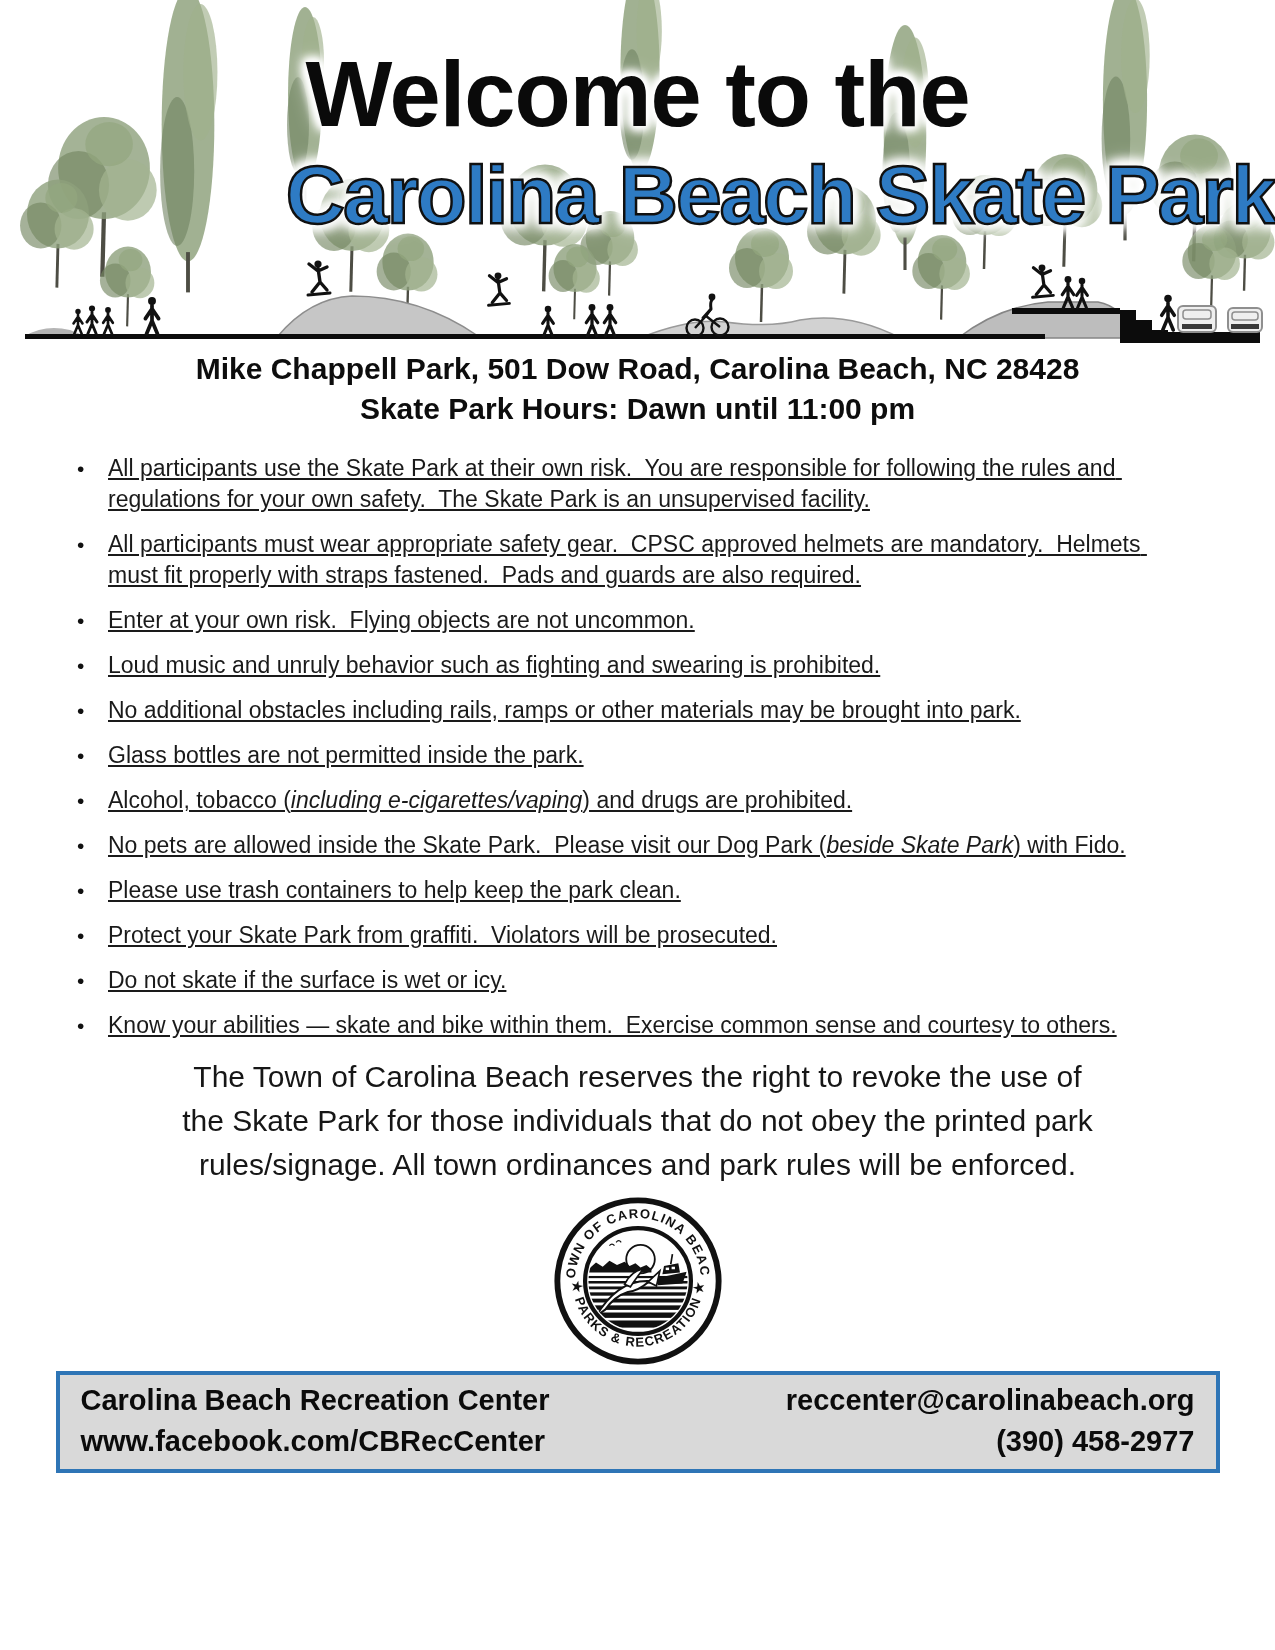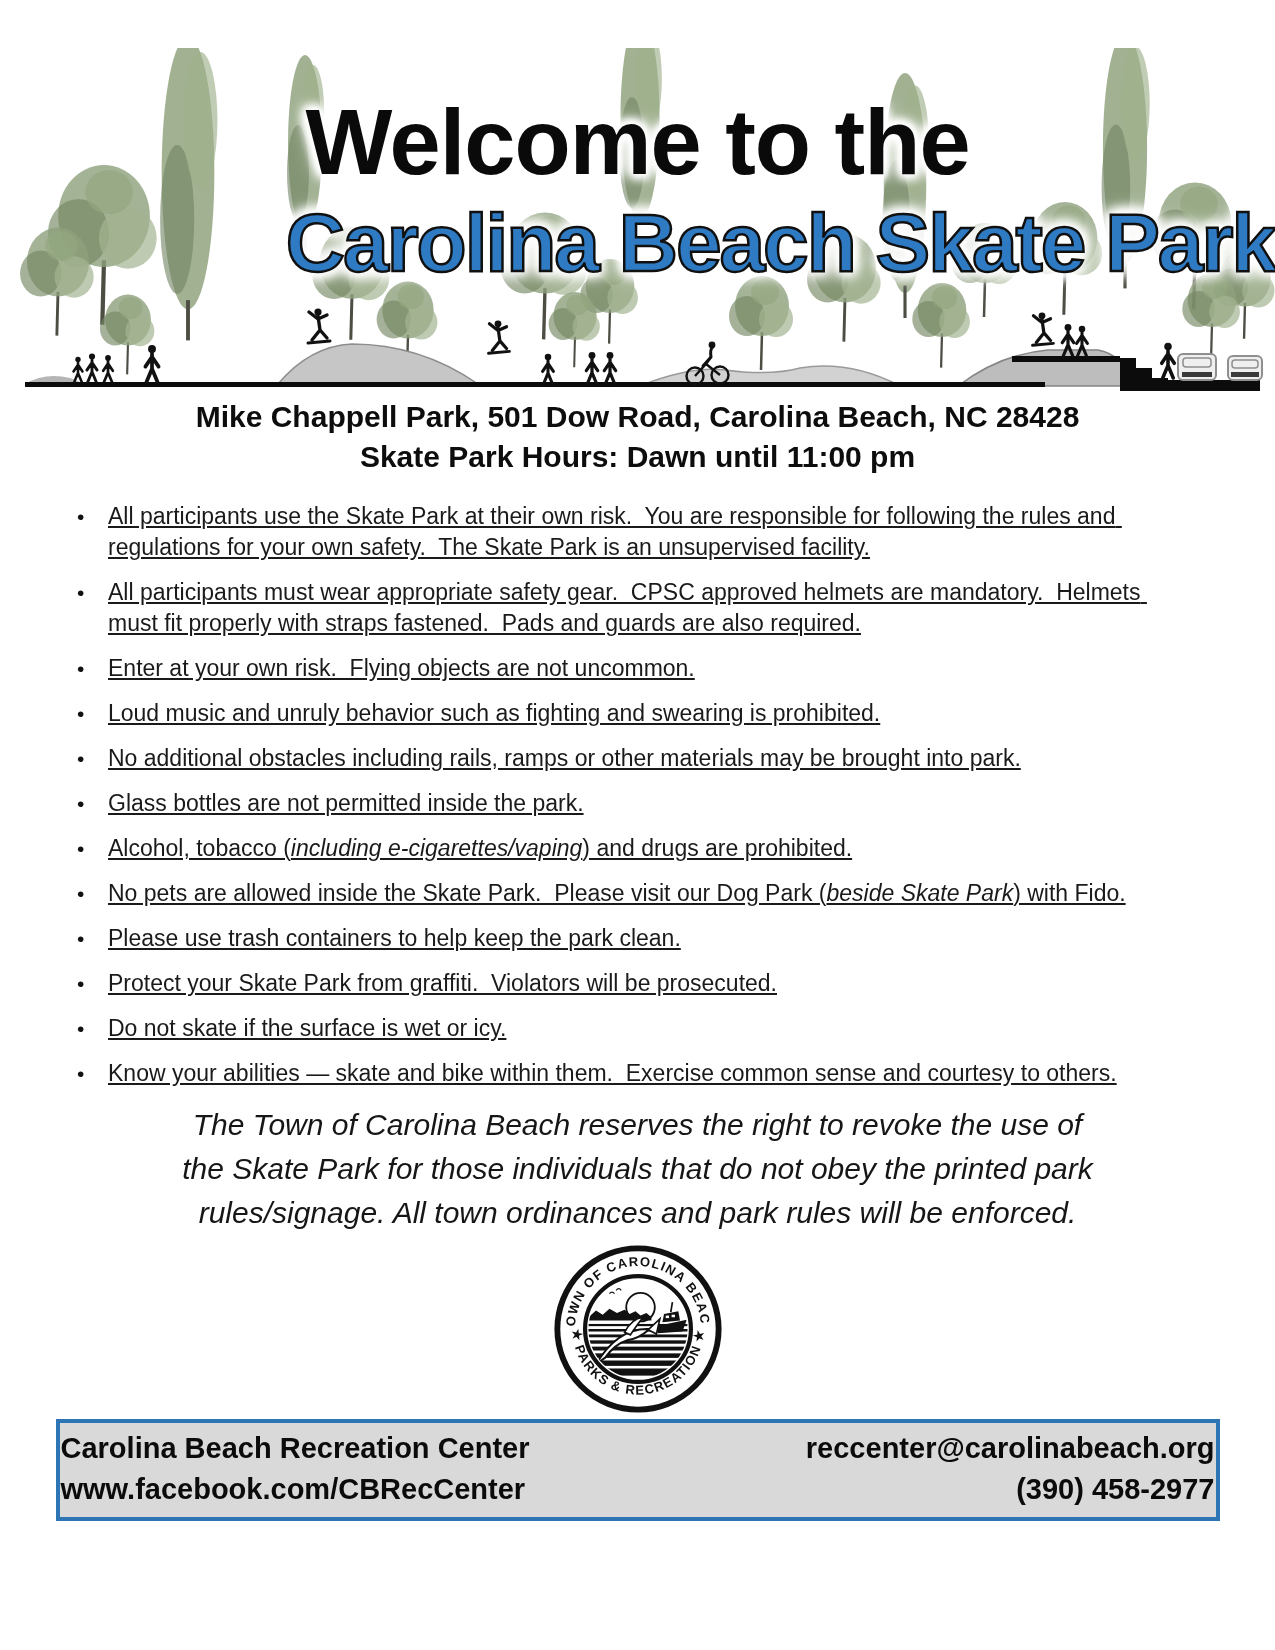--- a/index.html
+++ b/index.html
@@ -3,21 +3,21 @@
 <meta charset="utf-8">
 <style>
   html,body{margin:0;padding:0;}
   body{
     width:1275px;height:1650px;background:#ffffff;position:relative;overflow:hidden;
     font-family:"Liberation Sans", sans-serif;color:#111;
   }
   .page{width:1275px;height:1650px;position:relative;}
 
   
-  .header{position:relative;width:1275px;height:345px;margin-top:48px;}
+  .header{position:relative;width:1275px;height:345px;}
   .header .art{position:absolute;left:0;top:0;}
   .welcome{
     position:absolute;top:42px;left:0;width:100%;text-align:center;z-index:3;
     font-size:92px;font-weight:bold;letter-spacing:-1px;color:#0a0a0a;white-space:nowrap;
     text-shadow:0 0 6px #fff,0 0 12px #fff,0 0 22px #fff,4px 4px 10px #fff,-4px -4px 10px #fff,4px -4px 10px #fff,-4px 4px 10px #fff;
   }
   .parktitle{
     position:absolute;top:148px;left:0;width:100%;text-align:right;z-index:3;
     font-size:82px;font-weight:bold;letter-spacing:-2px;color:#2e7bc4;white-space:nowrap;
     -webkit-text-stroke:2.5px #101010;
@@ -27,29 +27,29 @@
   
   .address{margin-top:4px;text-align:center;font-weight:bold;font-size:30px;line-height:40px;color:#0d0d0d;}
 
   
   .rules{margin:24px 95px 0 108px;padding:0;list-style:none;font-size:23px;line-height:31px;color:#1a1a1a;text-decoration:underline;}
   .rules li{margin:0 0 14px 0;position:relative;white-space:pre-wrap;}
   .rules li::before{content:"•";position:absolute;left:-31px;top:0;font-size:21px;color:#111;}
   .rules em{font-style:italic;}
 
   
-  .notice{margin:2px 60px 0;text-align:center;font-size:30px;line-height:44px;color:#161616;font-style:italic;}
+  .notice{margin:2px 60px 0;text-align:center;font-size:30px;line-height:44px;color:#161616;}
 
   
   .sealwrap{width:170px;height:168px;margin:10px auto 0;}
 
   
   .contact{
     box-sizing:border-box;width:1164px;margin:6px auto 0;background:#d9d9d9;
-    border:4px solid #2e75b6;padding:5px 1px 7px;font-weight:bold;font-size:29px;line-height:41px;color:#0b0b0b;
+    border:4px solid #2e75b6;padding:5px 21px 7px;font-weight:bold;font-size:29px;line-height:41px;color:#0b0b0b;
   }
   .contact .row{display:flex;justify-content:space-between;}
 </style>
 </head>
 <body>
 
 <div class="page">
 
   <div class="header">
     <svg class="art" width="1275" height="345" viewBox="0 0 1275 345">

